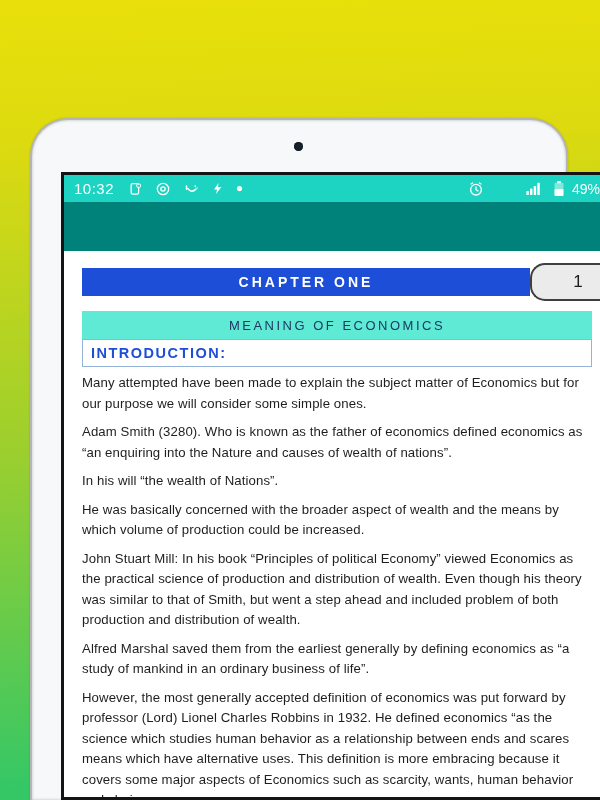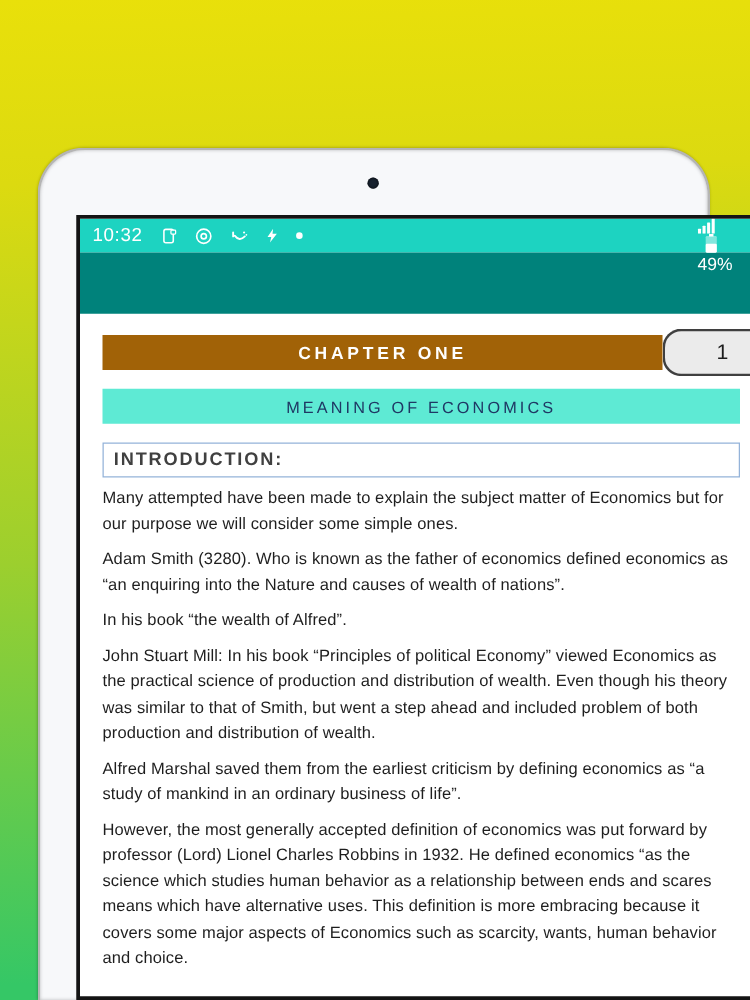--- a/index.html
+++ b/index.html
@@ -27,48 +27,48 @@
   
   .statusbar{
     height:27px;background:#1dd3c1;color:#ffffff;
     display:flex;align-items:center;padding:0 10px;box-sizing:border-box;
     font-size:15px;
   }
   .statusbar .time{font-size:15px;letter-spacing:.5px;margin-right:14px;}
   .sicon{display:inline-flex;align-items:center;justify-content:center;margin-right:12px;}
   .sicon svg{display:block;}
   .sb-spacer{flex:1;}
-  .sb-right{display:flex;align-items:center;flex-direction:column;}
+  .sb-right{display:flex;align-items:center;}
   .sb-right .sicon{margin-right:10px;}
   .pct{font-size:14px;margin-left:2px;}
   
   .appbar{height:49px;background:#00827b;}
   
   .page{padding:11px 18px 0 18px;box-sizing:border-box;}
   .chapter-row{display:flex;align-items:center;height:40px;}
   .chapter-bar{
-    flex:1;height:28px;background:#a16207;color:#ffffff;
+    flex:1;height:28px;background:#1d4ed8;color:#ffffff;
     display:flex;align-items:center;justify-content:center;
     font-size:14px;font-weight:bold;letter-spacing:3px;
   }
   .page-tab{
     width:80px;height:38px;margin-right:-18px;flex:0 0 auto;
     background:#ebebeb;border:2px solid #3f3f3f;border-right:none;
     border-radius:15px 0 0 15px;box-sizing:border-box;
     display:flex;align-items:center;justify-content:center;
     font-size:17px;color:#1c1c1c;padding-left:14px;
   }
   .title-bar{
     height:28px;background:#5eead4;color:#1f3864;margin-top:9px;
     display:flex;align-items:center;justify-content:center;
     font-size:13px;letter-spacing:2.5px;
   }
   .intro-box{
-    margin-top:15px;border:1px solid #94b3d9;
-    padding:5px 8px;color:#404040;font-weight:bold;
+    border:1px solid #94b3d9;
+    padding:5px 8px;color:#1d4ed8;font-weight:bold;
     font-size:14.5px;letter-spacing:1.5px;
   }
   .page p{
     margin:8px 0 8px 0;color:#1e1e1e;
     font-size:13.2px;line-height:20.5px;letter-spacing:.1px;
   }
   .page p:first-of-type{margin-top:6px;}
 </style>
 </head>
 <body>
@@ -162,20 +162,21 @@
       <div class="title-bar">
         <span>MEANING OF ECONOMICS</span>
       </div>
 
       <div class="intro-box">
         <span>INTRODUCTION:</span>
       </div>
 
       <p>Many attempted have been made to explain the subject matter of Economics but for our purpose we will consider some simple ones.</p>
       <p>Adam Smith (3280). Who is known as the father of economics defined economics as “an enquiring into the Nature and causes of wealth of nations”.</p>
-      <p>In his book “the wealth of Alfred”.</p>
+      <p>In his will “the wealth of Nations”.</p>
+      <p>He was basically concerned with the broader aspect of wealth and the means by which volume of production could be increased.</p>
       <p>John Stuart Mill: In his book “Principles of political Economy” viewed Economics as the practical science of production and distribution of wealth. Even though his theory was similar to that of Smith, but went a step ahead and included problem of both production and distribution of wealth.</p>
-      <p>Alfred Marshal saved them from the earliest criticism by defining economics as “a study of mankind in an ordinary business of life”.</p>
+      <p>Alfred Marshal saved them from the earliest generally by defining economics as “a study of mankind in an ordinary business of life”.</p>
       <p>However, the most generally accepted definition of economics was put forward by professor (Lord) Lionel Charles Robbins in 1932. He defined economics “as the science which studies human behavior as a relationship between ends and scares means which have alternative uses. This definition is more embracing because it covers some major aspects of Economics such as scarcity, wants, human behavior and choice.</p>
 
     </div>
   </div>
 </div>
 
 </body></html>

